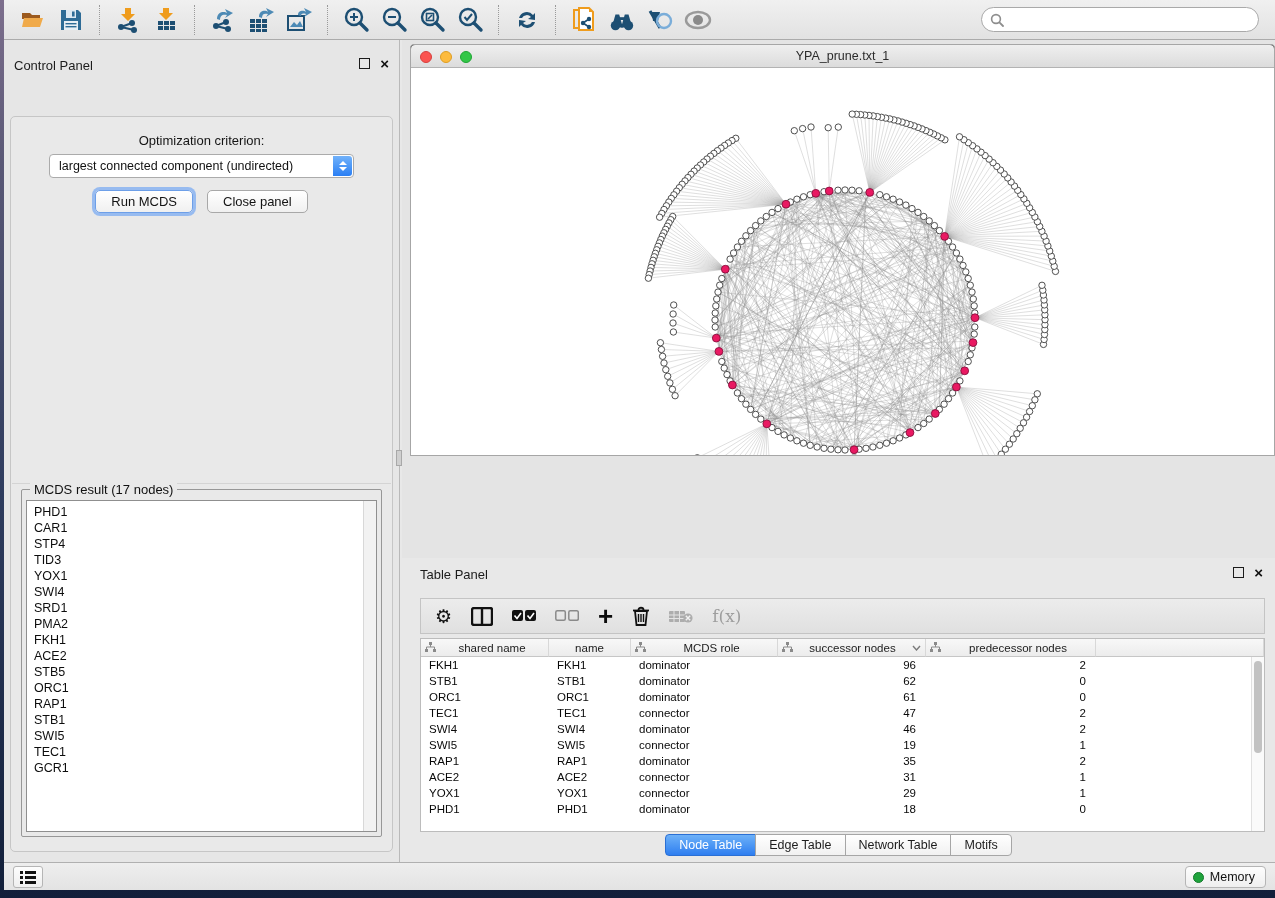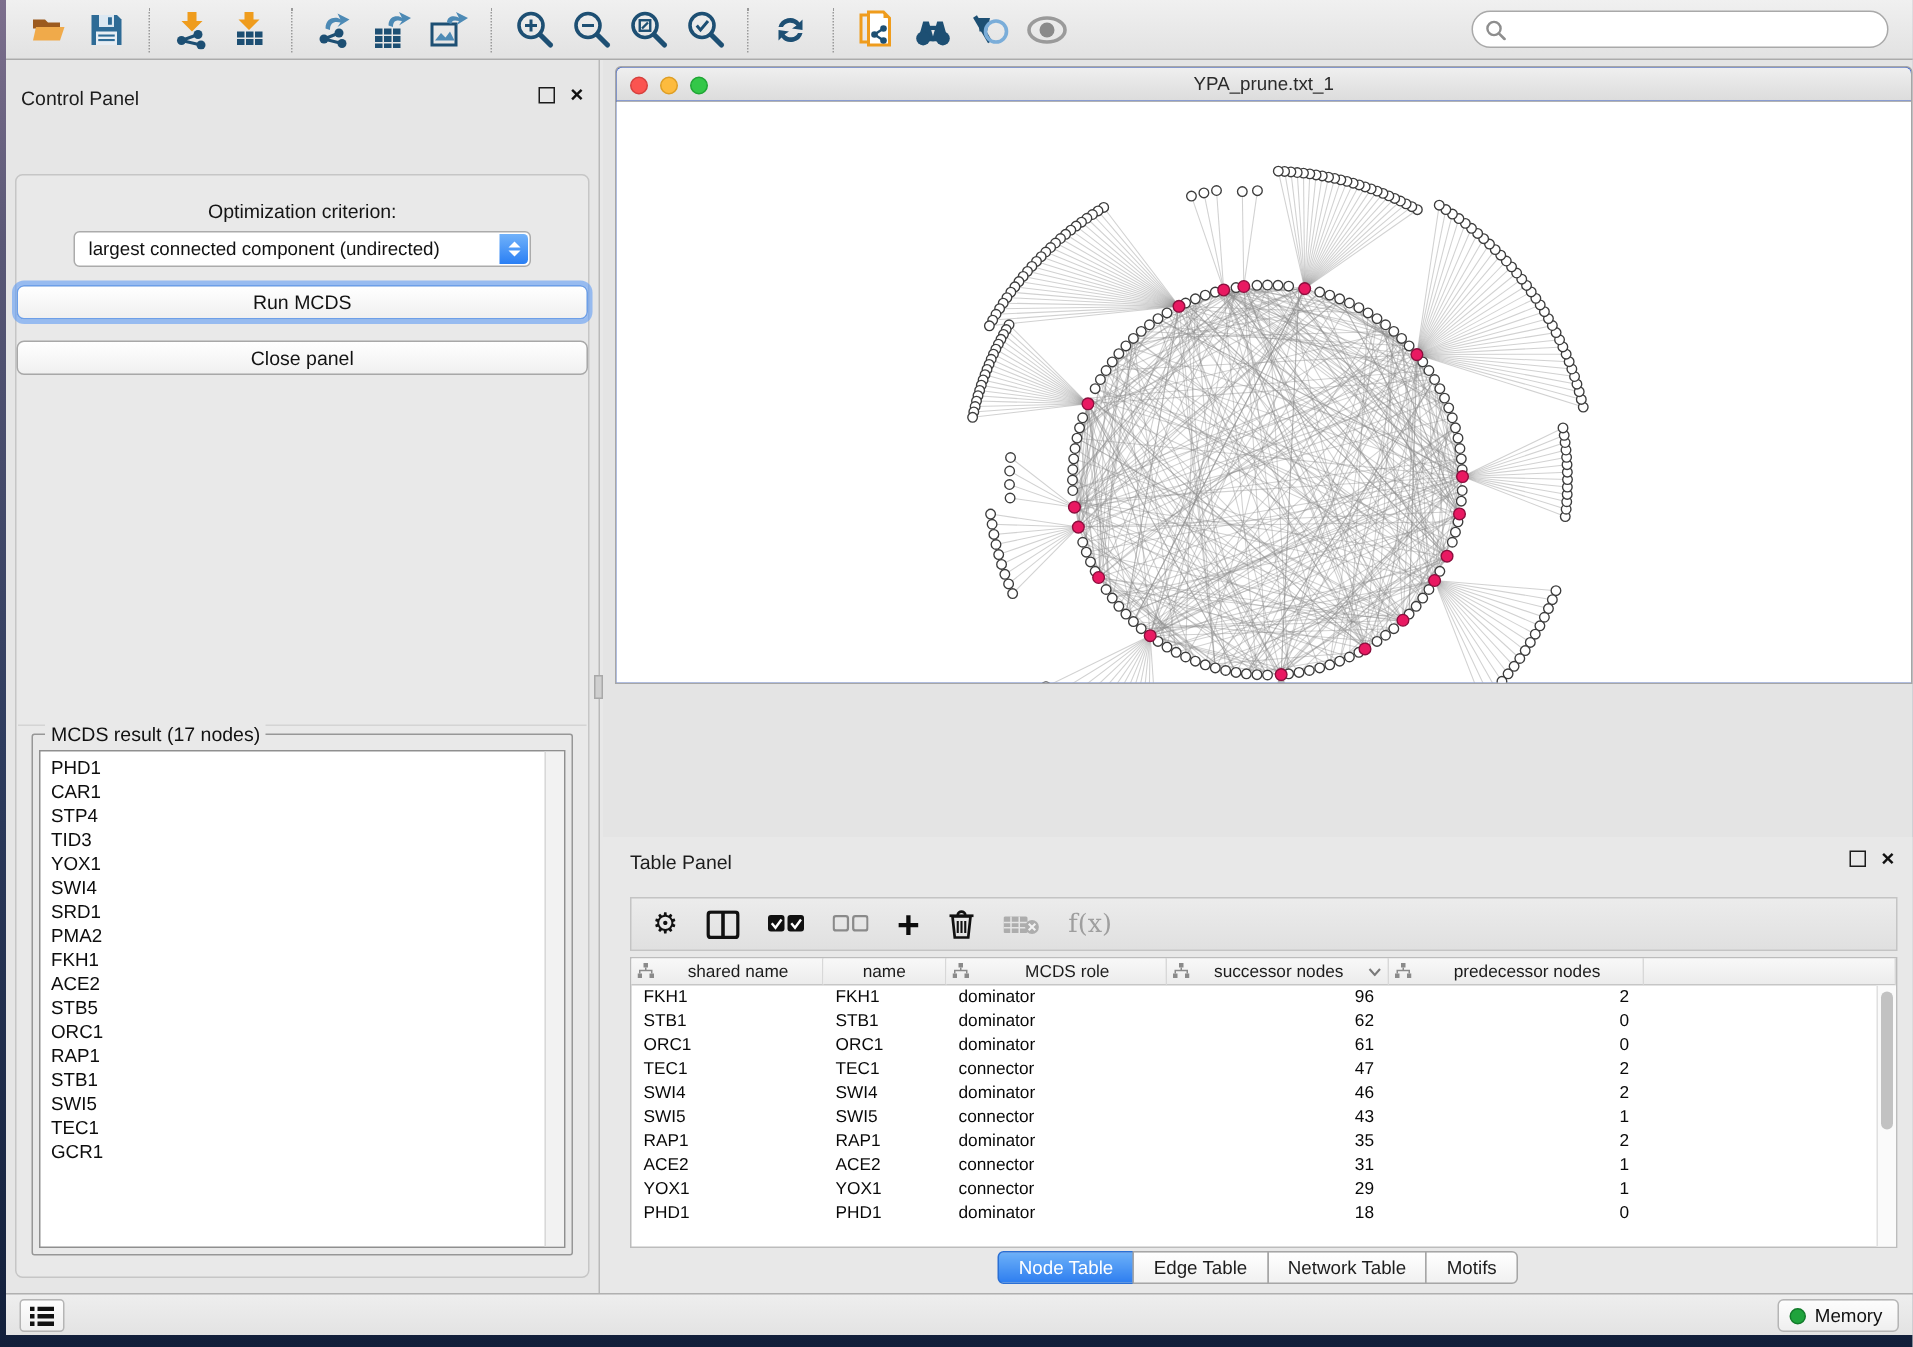--- a/index.html
+++ b/index.html
@@ -57,21 +57,21 @@
     background: #fff; border: 1px solid #ababab; border-radius: 4px;
     font-size: 12.5px; color: #111; line-height: 22px; padding-left: 9px;
   }
   .combo-stepper {
     position: absolute; right: 1px; top: 1px; bottom: 1px; width: 19px;
     background: linear-gradient(180deg,#71b2fa,#2a7ff4); border-radius: 0 3px 3px 0;
     display: flex; flex-direction: column; align-items: center; justify-content: center; gap: 2px;
   }
   .arr-up { width: 0; height: 0; border-left: 4px solid transparent; border-right: 4px solid transparent; border-bottom: 4px solid #fff; }
   .arr-dn { width: 0; height: 0; border-left: 4px solid transparent; border-right: 4px solid transparent; border-top: 4px solid #fff; }
-  .btn-row { position: absolute; top: 73px; left: 0; right: 0; display: flex; justify-content: center; gap: 14px; flex-direction: column; }
+  .btn-row { position: absolute; top: 73px; left: 0; right: 0; display: flex; justify-content: center; gap: 14px; }
   .pushbtn {
     height: 23px; padding: 0 15px; font-size: 13px; color: #131313; font-family: inherit;
     background: linear-gradient(180deg,#ffffff,#f0f0f0); border: 1px solid #a8a8a8; border-radius: 5px;
   }
   .pushbtn.focused { box-shadow: 0 0 0 3px rgba(96,156,245,0.6); border-color: #6d9fe8; }
   .cp-divider { position: absolute; left: 1px; right: 1px; top: 366px; border-top: 1px solid #d4d4d4; }
   .fieldset {
     position: absolute; left: 10px; right: 10px; top: 372px; bottom: 14px;
     border: 1px solid #979797; border-radius: 2px;
   }
@@ -82,21 +82,21 @@
   .mcds-list {
     position: absolute; left: 4px; right: 4px; top: 10px; bottom: 4px;
     background: #fff; border: 1px solid #8f8f8f; overflow: hidden;
   }
   .mcds-scroll { position: absolute; right: 0; top: 0; bottom: 0; width: 13px; background: #f2f2f2; border-left: 1px solid #d8d8d8; }
   .mcds-items { position: absolute; left: 7px; top: 3px; }
   .mcds-item { font-size: 12.5px; line-height: 16px; color: #0d0d0d; }
   
   .rregion { position: absolute; left: 398px; right: 0; top: 0; bottom: 0; background: #e4e4e4; }
   .splitter-handle { position: absolute; left: -6px; top: 410px; width: 6px; height: 16px; background: #cfcfcf; border: 1px solid #a8a8a8; }
-  .netwin { position: absolute; left: 8px; top: 4px; right: 0; height: 412px; border: 1px solid #a6a6a6; border-radius: 4px 4px 0 0; background: #1d4ed8; }
+  .netwin { position: absolute; left: 8px; top: 4px; right: 0; height: 412px; border: 1px solid #a6a6a6; border-radius: 4px 4px 0 0; background: #000000; }
   .net-titlebar {
     position: absolute; left: 0; right: 0; top: 0; height: 23px;
     background: linear-gradient(180deg,#efefef,#dcdcdc); border-bottom: 1px solid #b3b3b3; border-radius: 4px 4px 0 0;
   }
   .traffic { position: absolute; left: 9px; top: 6px; display: flex; gap: 8px; }
   .tl { width: 12px; height: 12px; border-radius: 50%; }
   .net-title { position: absolute; left: 0; right: 0; top: 4px; text-align: center; font-size: 12.5px; color: #2b2b2b; }
   .net-canvas { position: absolute; left: 0; right: 0; top: 23px; bottom: 0; background: #fff; overflow: hidden; }
   .net-canvas svg { position: absolute; left: 0; top: 0; }
   
@@ -1355,21 +1355,21 @@
                 <div class="tcell txt" style="width: 128px;">SWI4</div>
                 <div class="tcell txt" style="width: 82px;">SWI4</div>
                 <div class="tcell txt" style="width: 147px;">dominator</div>
                 <div class="tcell num" style="width: 148px;">46</div>
                 <div class="tcell num" style="width: 170px;">2</div>
               </div>
               <div class="trow">
                 <div class="tcell txt" style="width: 128px;">SWI5</div>
                 <div class="tcell txt" style="width: 82px;">SWI5</div>
                 <div class="tcell txt" style="width: 147px;">connector</div>
-                <div class="tcell num" style="width: 148px;">43</div>
+                <div class="tcell num" style="width: 148px;">19</div>
                 <div class="tcell num" style="width: 170px;">1</div>
               </div>
               <div class="trow">
                 <div class="tcell txt" style="width: 128px;">RAP1</div>
                 <div class="tcell txt" style="width: 82px;">RAP1</div>
                 <div class="tcell txt" style="width: 147px;">dominator</div>
                 <div class="tcell num" style="width: 148px;">35</div>
                 <div class="tcell num" style="width: 170px;">2</div>
               </div>
               <div class="trow">

